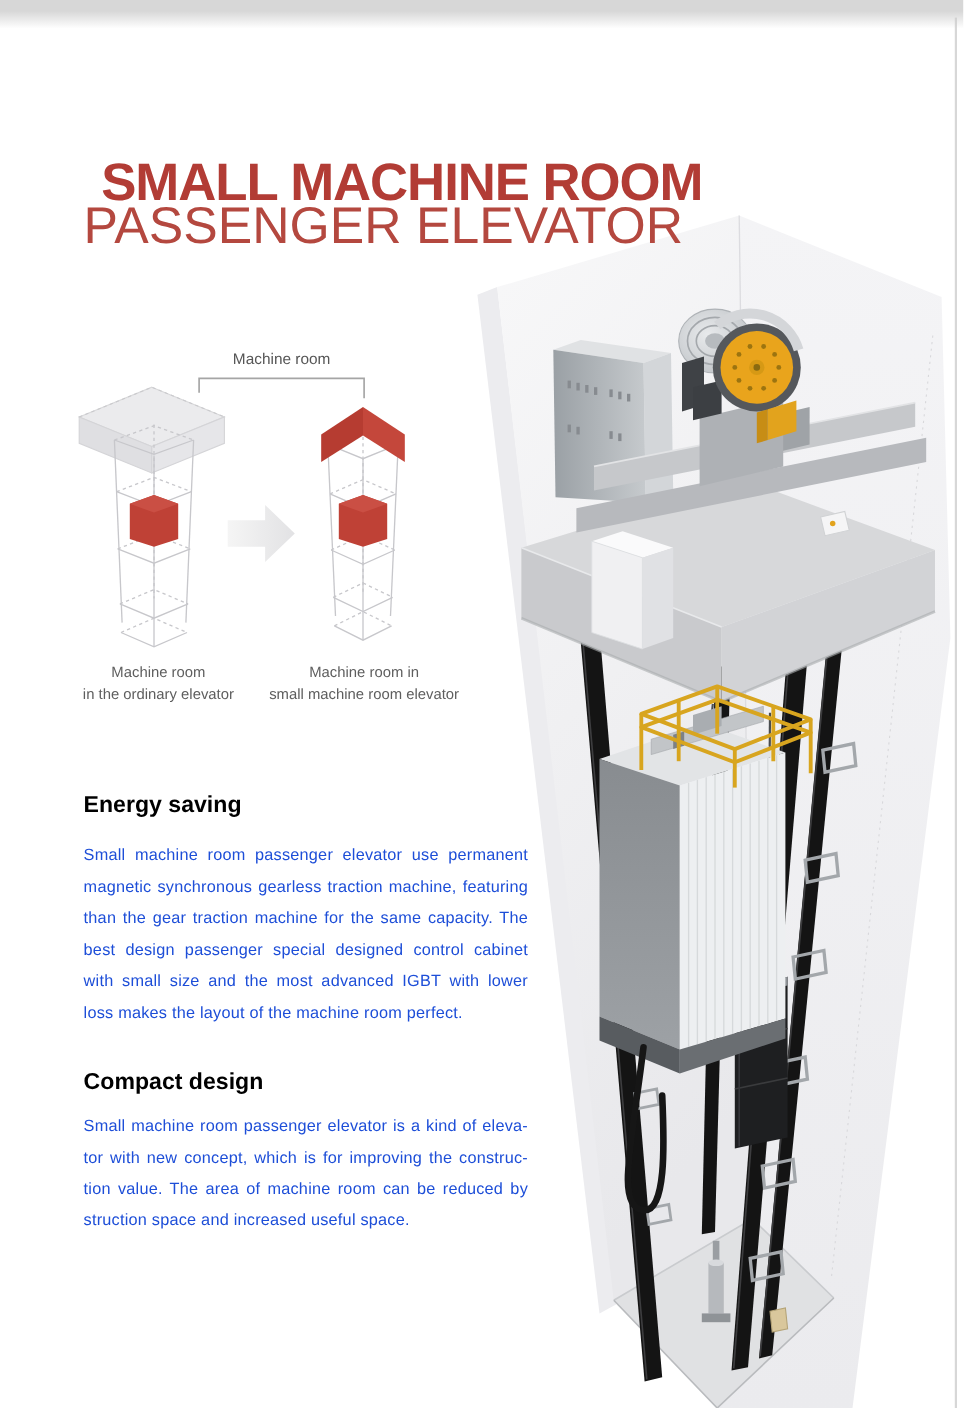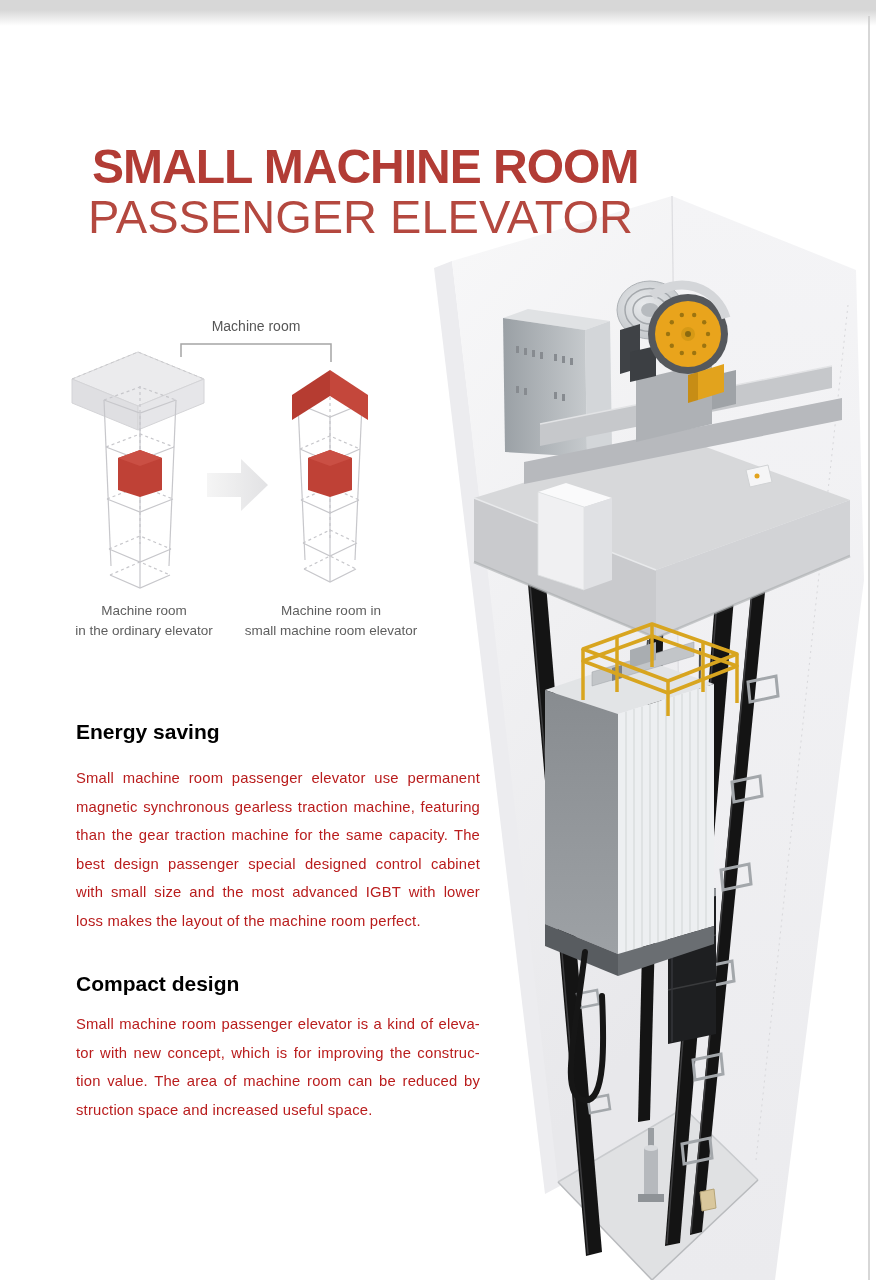--- a/index.html
+++ b/index.html
@@ -5,34 +5,34 @@
   html,body{margin:0;padding:0;background:#ffffff;}
   .page{position:relative;width:876px;height:1280px;background:#ffffff;overflow:hidden;
         font-family:"Liberation Sans","DejaVu Sans",sans-serif;}
   .top-band{position:absolute;left:0;top:0;width:876px;height:26px;
         background:linear-gradient(#d7d7d7 0px,#d7d7d7 10px,rgba(215,215,215,0) 26px);}
   .right-edge{position:absolute;left:868px;top:16px;width:2px;height:1264px;background:#c9c9c9;opacity:.75;}
   .art{position:absolute;left:0;top:0;width:876px;height:1280px;}
 
   .title1{position:absolute;left:76px;top:126px;margin:16px;font-size:48px;font-weight:700;
           letter-spacing:-1px;color:#b23c35;line-height:1.05;white-space:nowrap;}
-  .title2{position:absolute;left:76px;top:180px;margin:12px;font-size:47px;font-weight:400;
+  .title2{position:absolute;left:76px;top:180px;margin:0;font-size:47px;font-weight:400;
           letter-spacing:0px;color:#b4483f;line-height:1.05;white-space:nowrap;}
 
   .diag-label{position:absolute;left:180px;top:318px;width:152px;text-align:center;
           font-size:14px;color:#565656;}
   .cap{position:absolute;top:601px;text-align:center;font-size:13.5px;line-height:20px;color:#5e5e5e;}
   .cap1{left:58px;width:172px;}
   .cap2{left:235px;width:192px;}
 
   .sect-h{position:absolute;left:76px;margin:0;font-size:21px;font-weight:700;color:#000000;}
   .h1pos{top:720px;} .h2pos{top:972px;}
   .para{position:absolute;left:76px;width:404px;}
   .p1pos{top:770px;} .p2pos{top:1016px;}
-  .pline{height:28.5px;font-size:14.8px;color:#b91c1c;letter-spacing:.2px;white-space:nowrap;
+  .pline{height:28.5px;font-size:14.8px;color:#1d4ed8;letter-spacing:.2px;white-space:nowrap;
          text-align:justify;text-align-last:justify;}
   .pline.last{text-align-last:left;}
 </style>
 </head>
 <body>
 
 <div class="page">
   <div class="top-band"></div>
   <div class="right-edge"></div>
 

